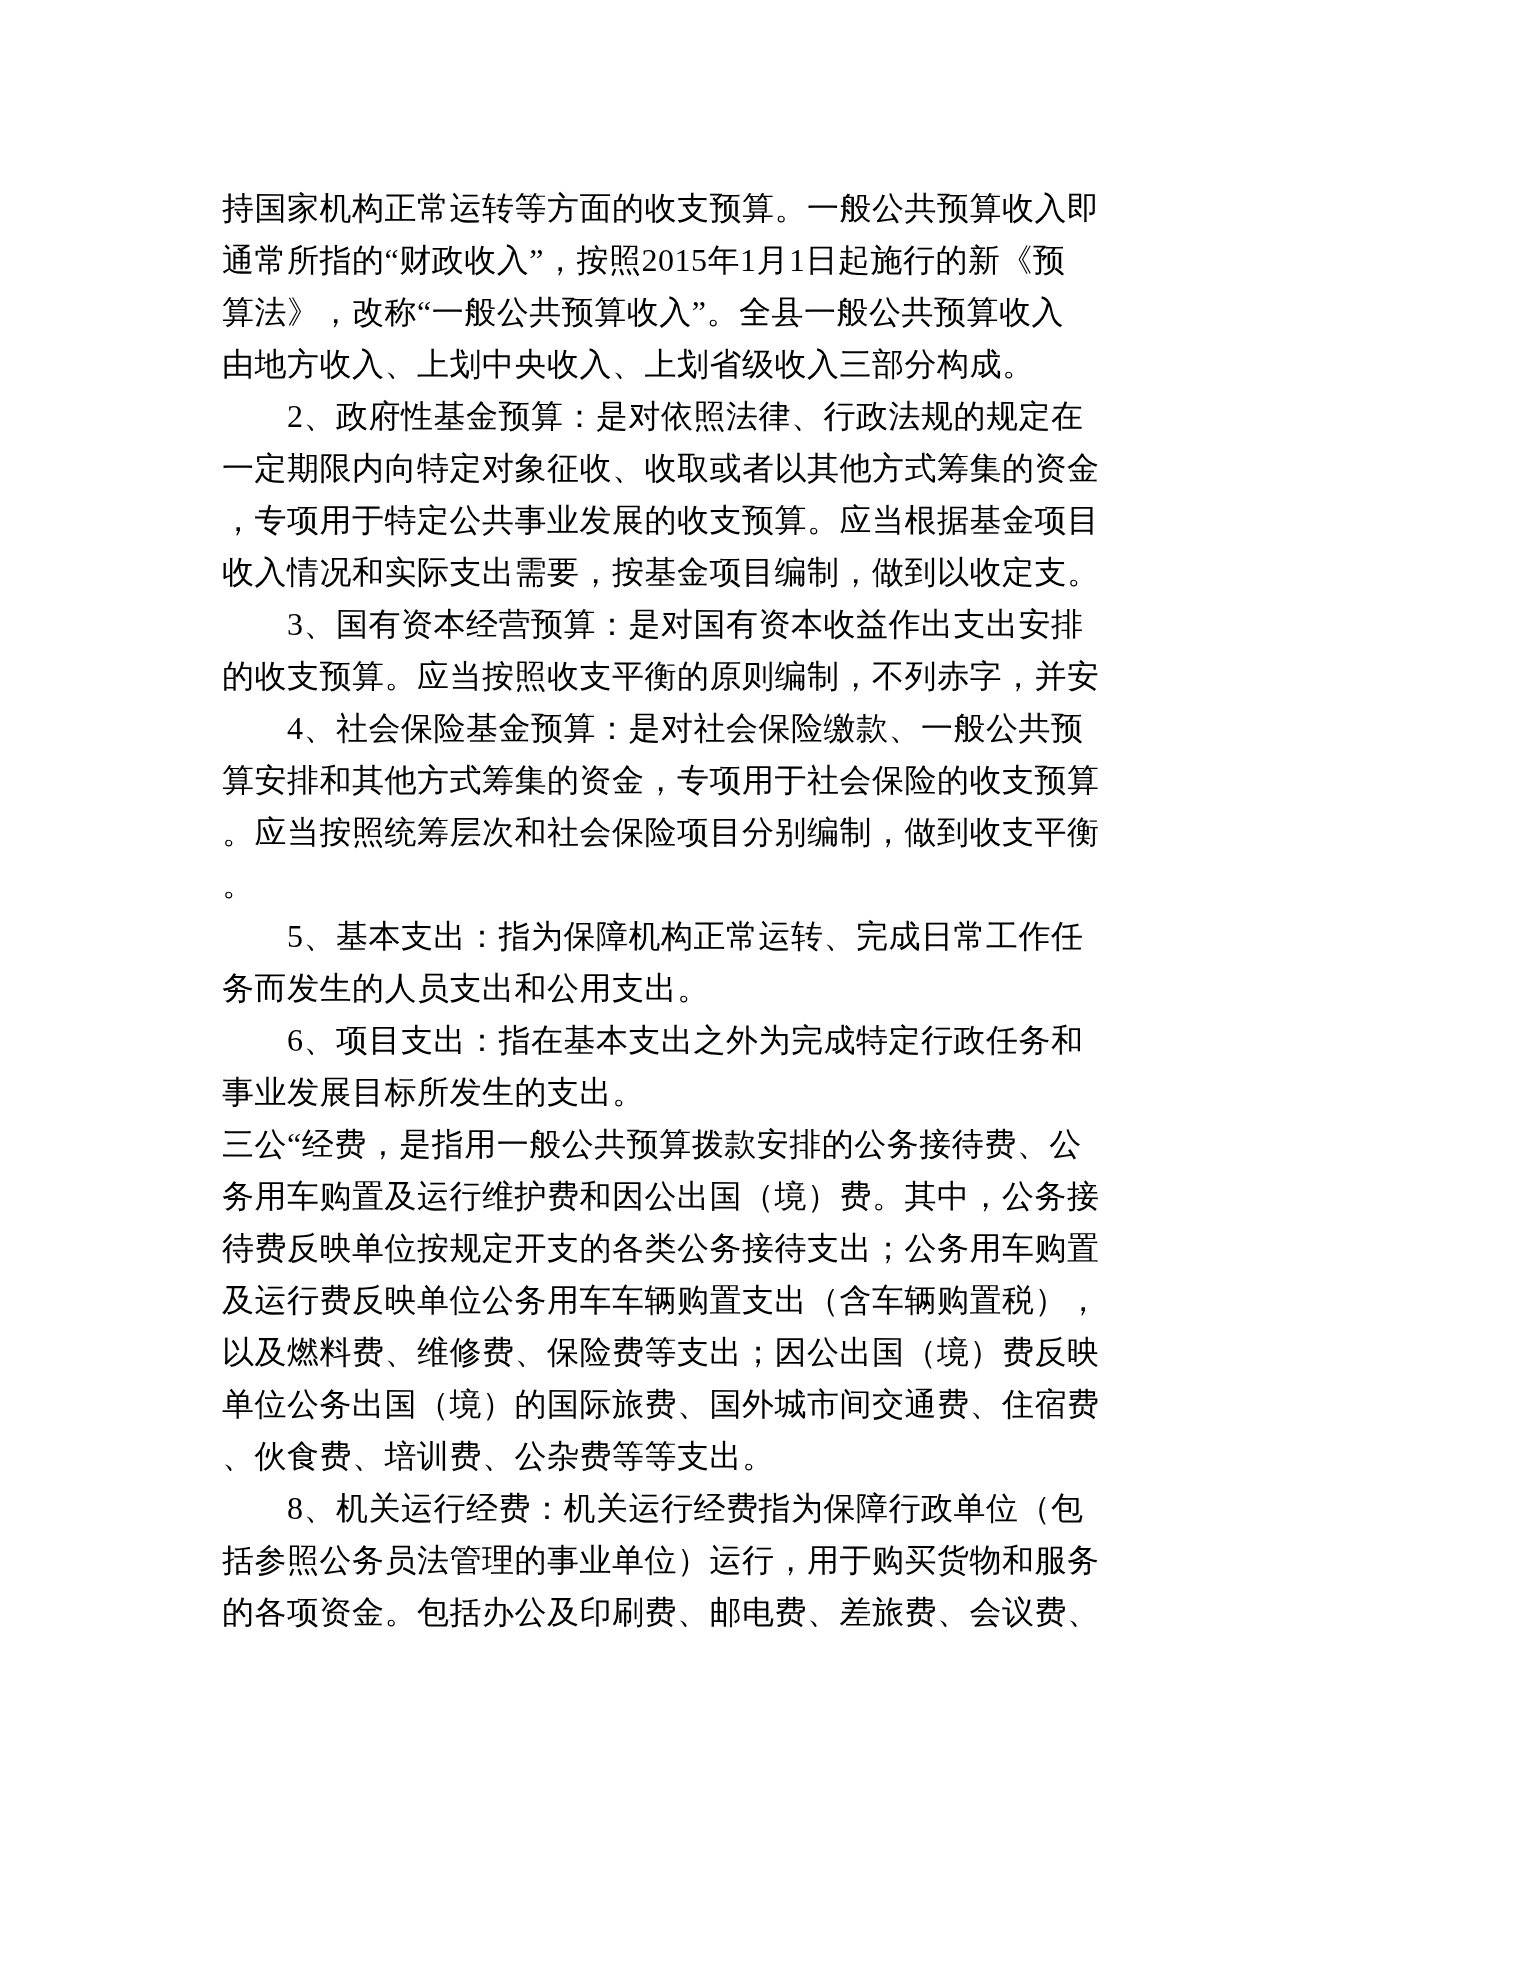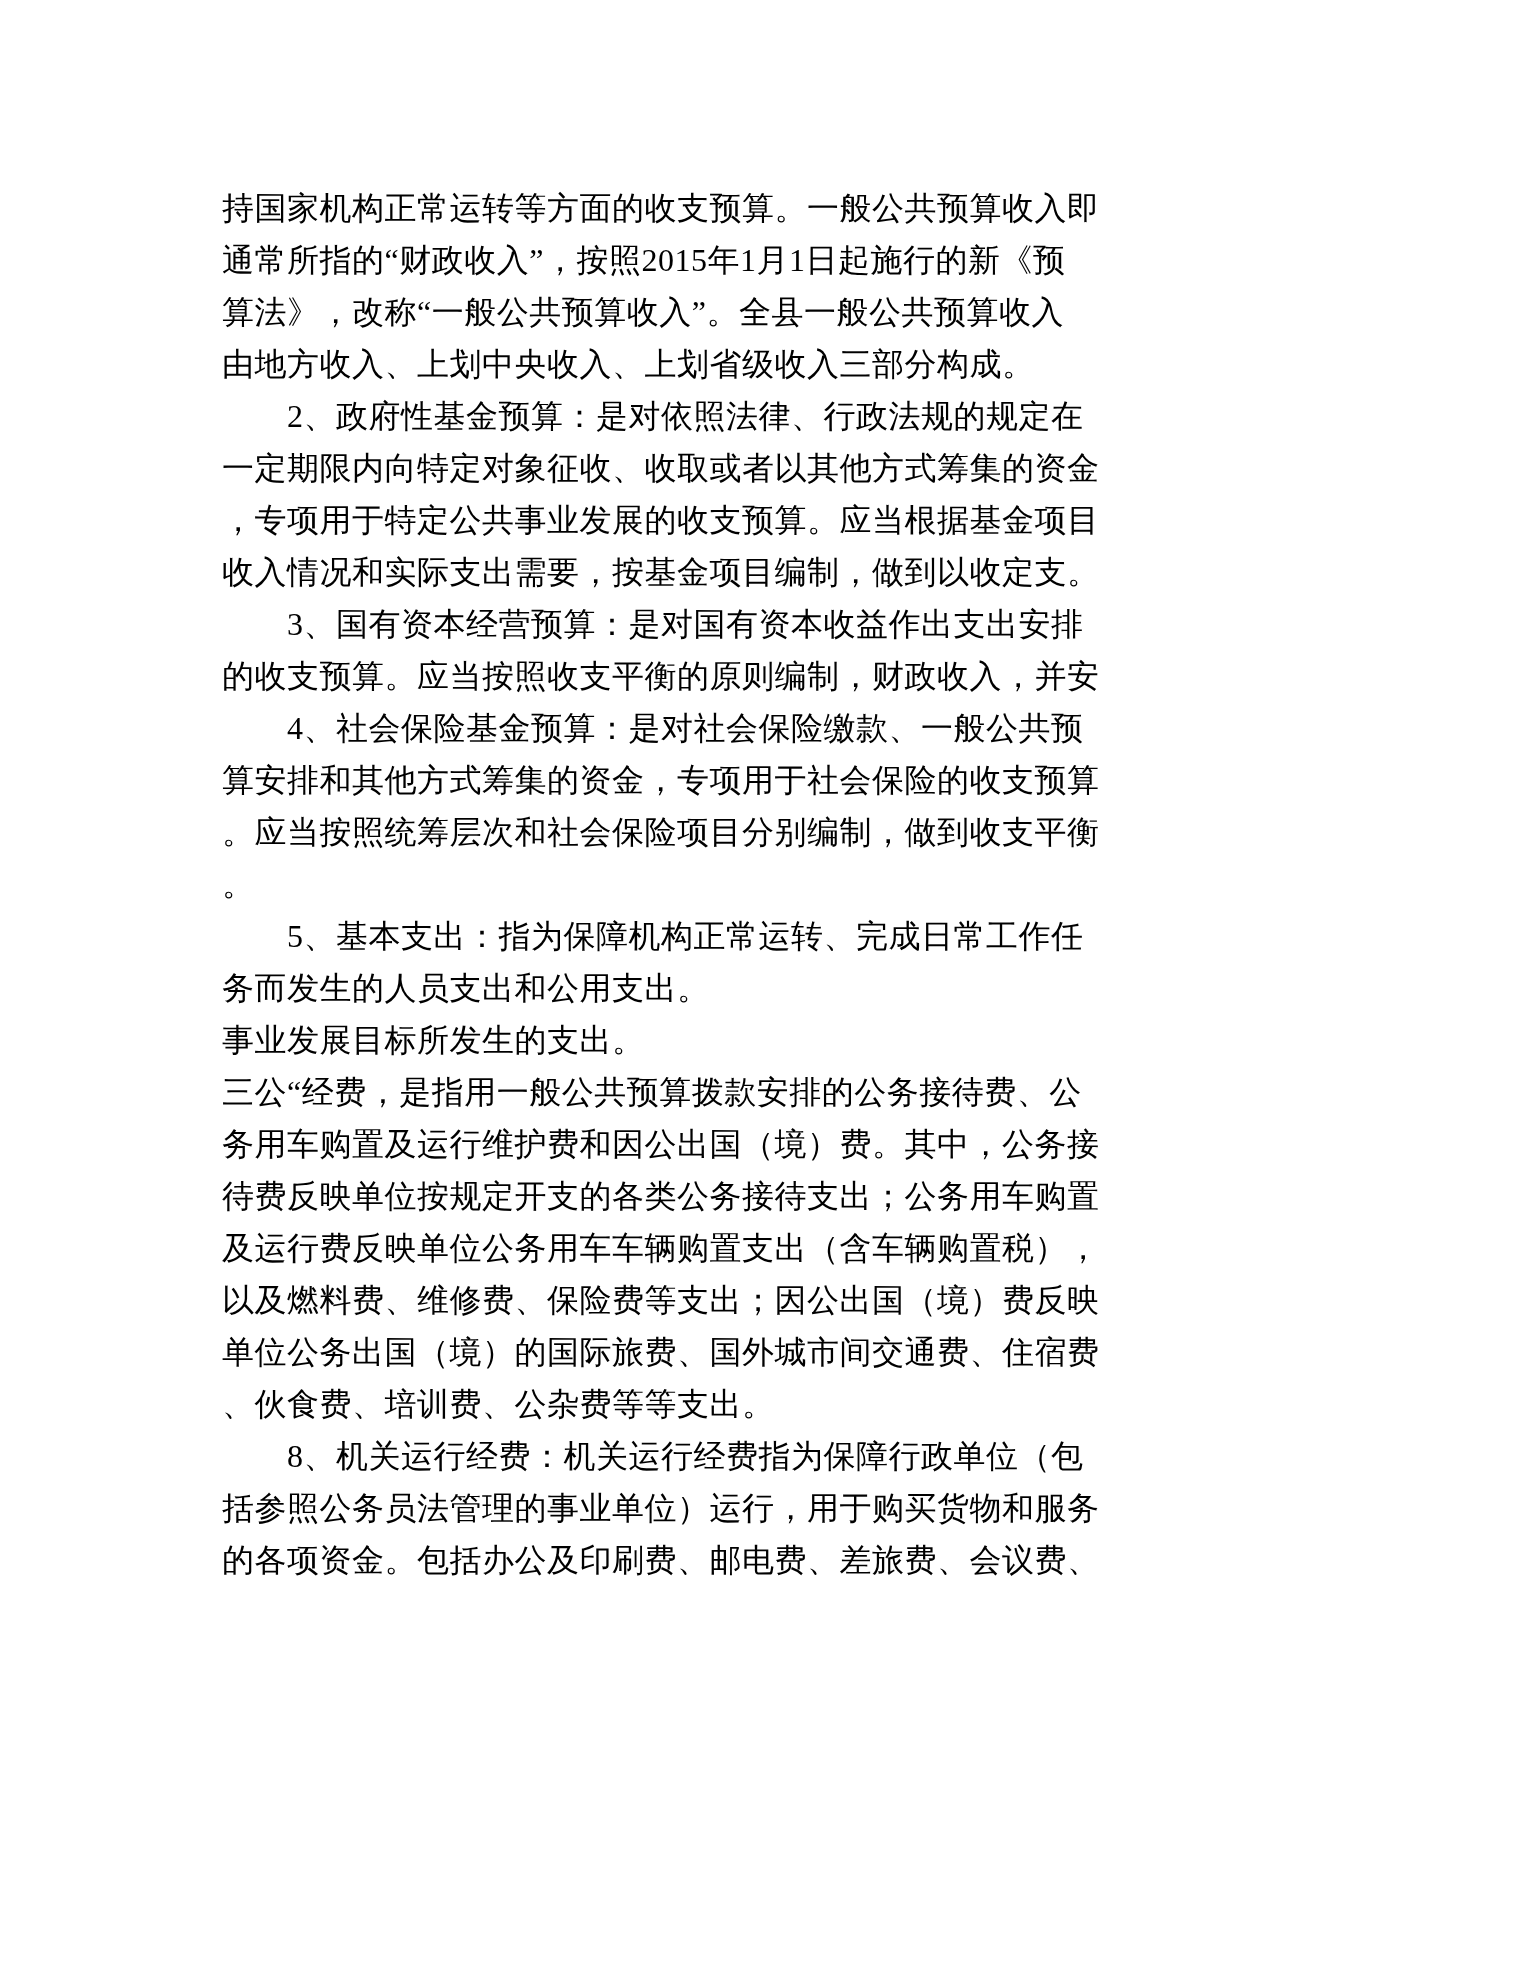--- a/index.html
+++ b/index.html
@@ -44,27 +44,28 @@
   <div class="doc-text">
       <div class="line">持国家机构正常运转等方面的收支预算。一般公共预算收入即</div>
       <div class="line">通常所指的“财政收入”，按照2015年1月1日起施行的新《预</div>
       <div class="line">算法》，改称“一般公共预算收入”。全县一般公共预算收入</div>
       <div class="line">由地方收入、上划中央收入、上划省级收入三部分构成。</div>
       <div class="line">　　2、政府性基金预算：是对依照法律、行政法规的规定在</div>
       <div class="line">一定期限内向特定对象征收、收取或者以其他方式筹集的资金</div>
       <div class="line">，专项用于特定公共事业发展的收支预算。应当根据基金项目</div>
       <div class="line">收入情况和实际支出需要，按基金项目编制，做到以收定支。</div>
       <div class="line">　　3、国有资本经营预算：是对国有资本收益作出支出安排</div>
-      <div class="line">的收支预算。应当按照收支平衡的原则编制，财政收入，并安</div>
+      <div class="line">的收支预算。应当按照收支平衡的原则编制，不列赤字，并安</div>
       <div class="line">　　4、社会保险基金预算：是对社会保险缴款、一般公共预</div>
       <div class="line">算安排和其他方式筹集的资金，专项用于社会保险的收支预算</div>
       <div class="line">。应当按照统筹层次和社会保险项目分别编制，做到收支平衡</div>
       <div class="line">。</div>
       <div class="line">　　5、基本支出：指为保障机构正常运转、完成日常工作任</div>
       <div class="line">务而发生的人员支出和公用支出。</div>
+      <div class="line">　　6、项目支出：指在基本支出之外为完成特定行政任务和</div>
       <div class="line">事业发展目标所发生的支出。</div>
       <div class="line">三公“经费，是指用一般公共预算拨款安排的公务接待费、公</div>
       <div class="line">务用车购置及运行维护费和因公出国（境）费。其中，公务接</div>
       <div class="line">待费反映单位按规定开支的各类公务接待支出；公务用车购置</div>
       <div class="line">及运行费反映单位公务用车车辆购置支出（含车辆购置税），</div>
       <div class="line">以及燃料费、维修费、保险费等支出；因公出国（境）费反映</div>
       <div class="line">单位公务出国（境）的国际旅费、国外城市间交通费、住宿费</div>
       <div class="line">、伙食费、培训费、公杂费等等支出。</div>
       <div class="line">　　8、机关运行经费：机关运行经费指为保障行政单位（包</div>
       <div class="line">括参照公务员法管理的事业单位）运行，用于购买货物和服务</div>

